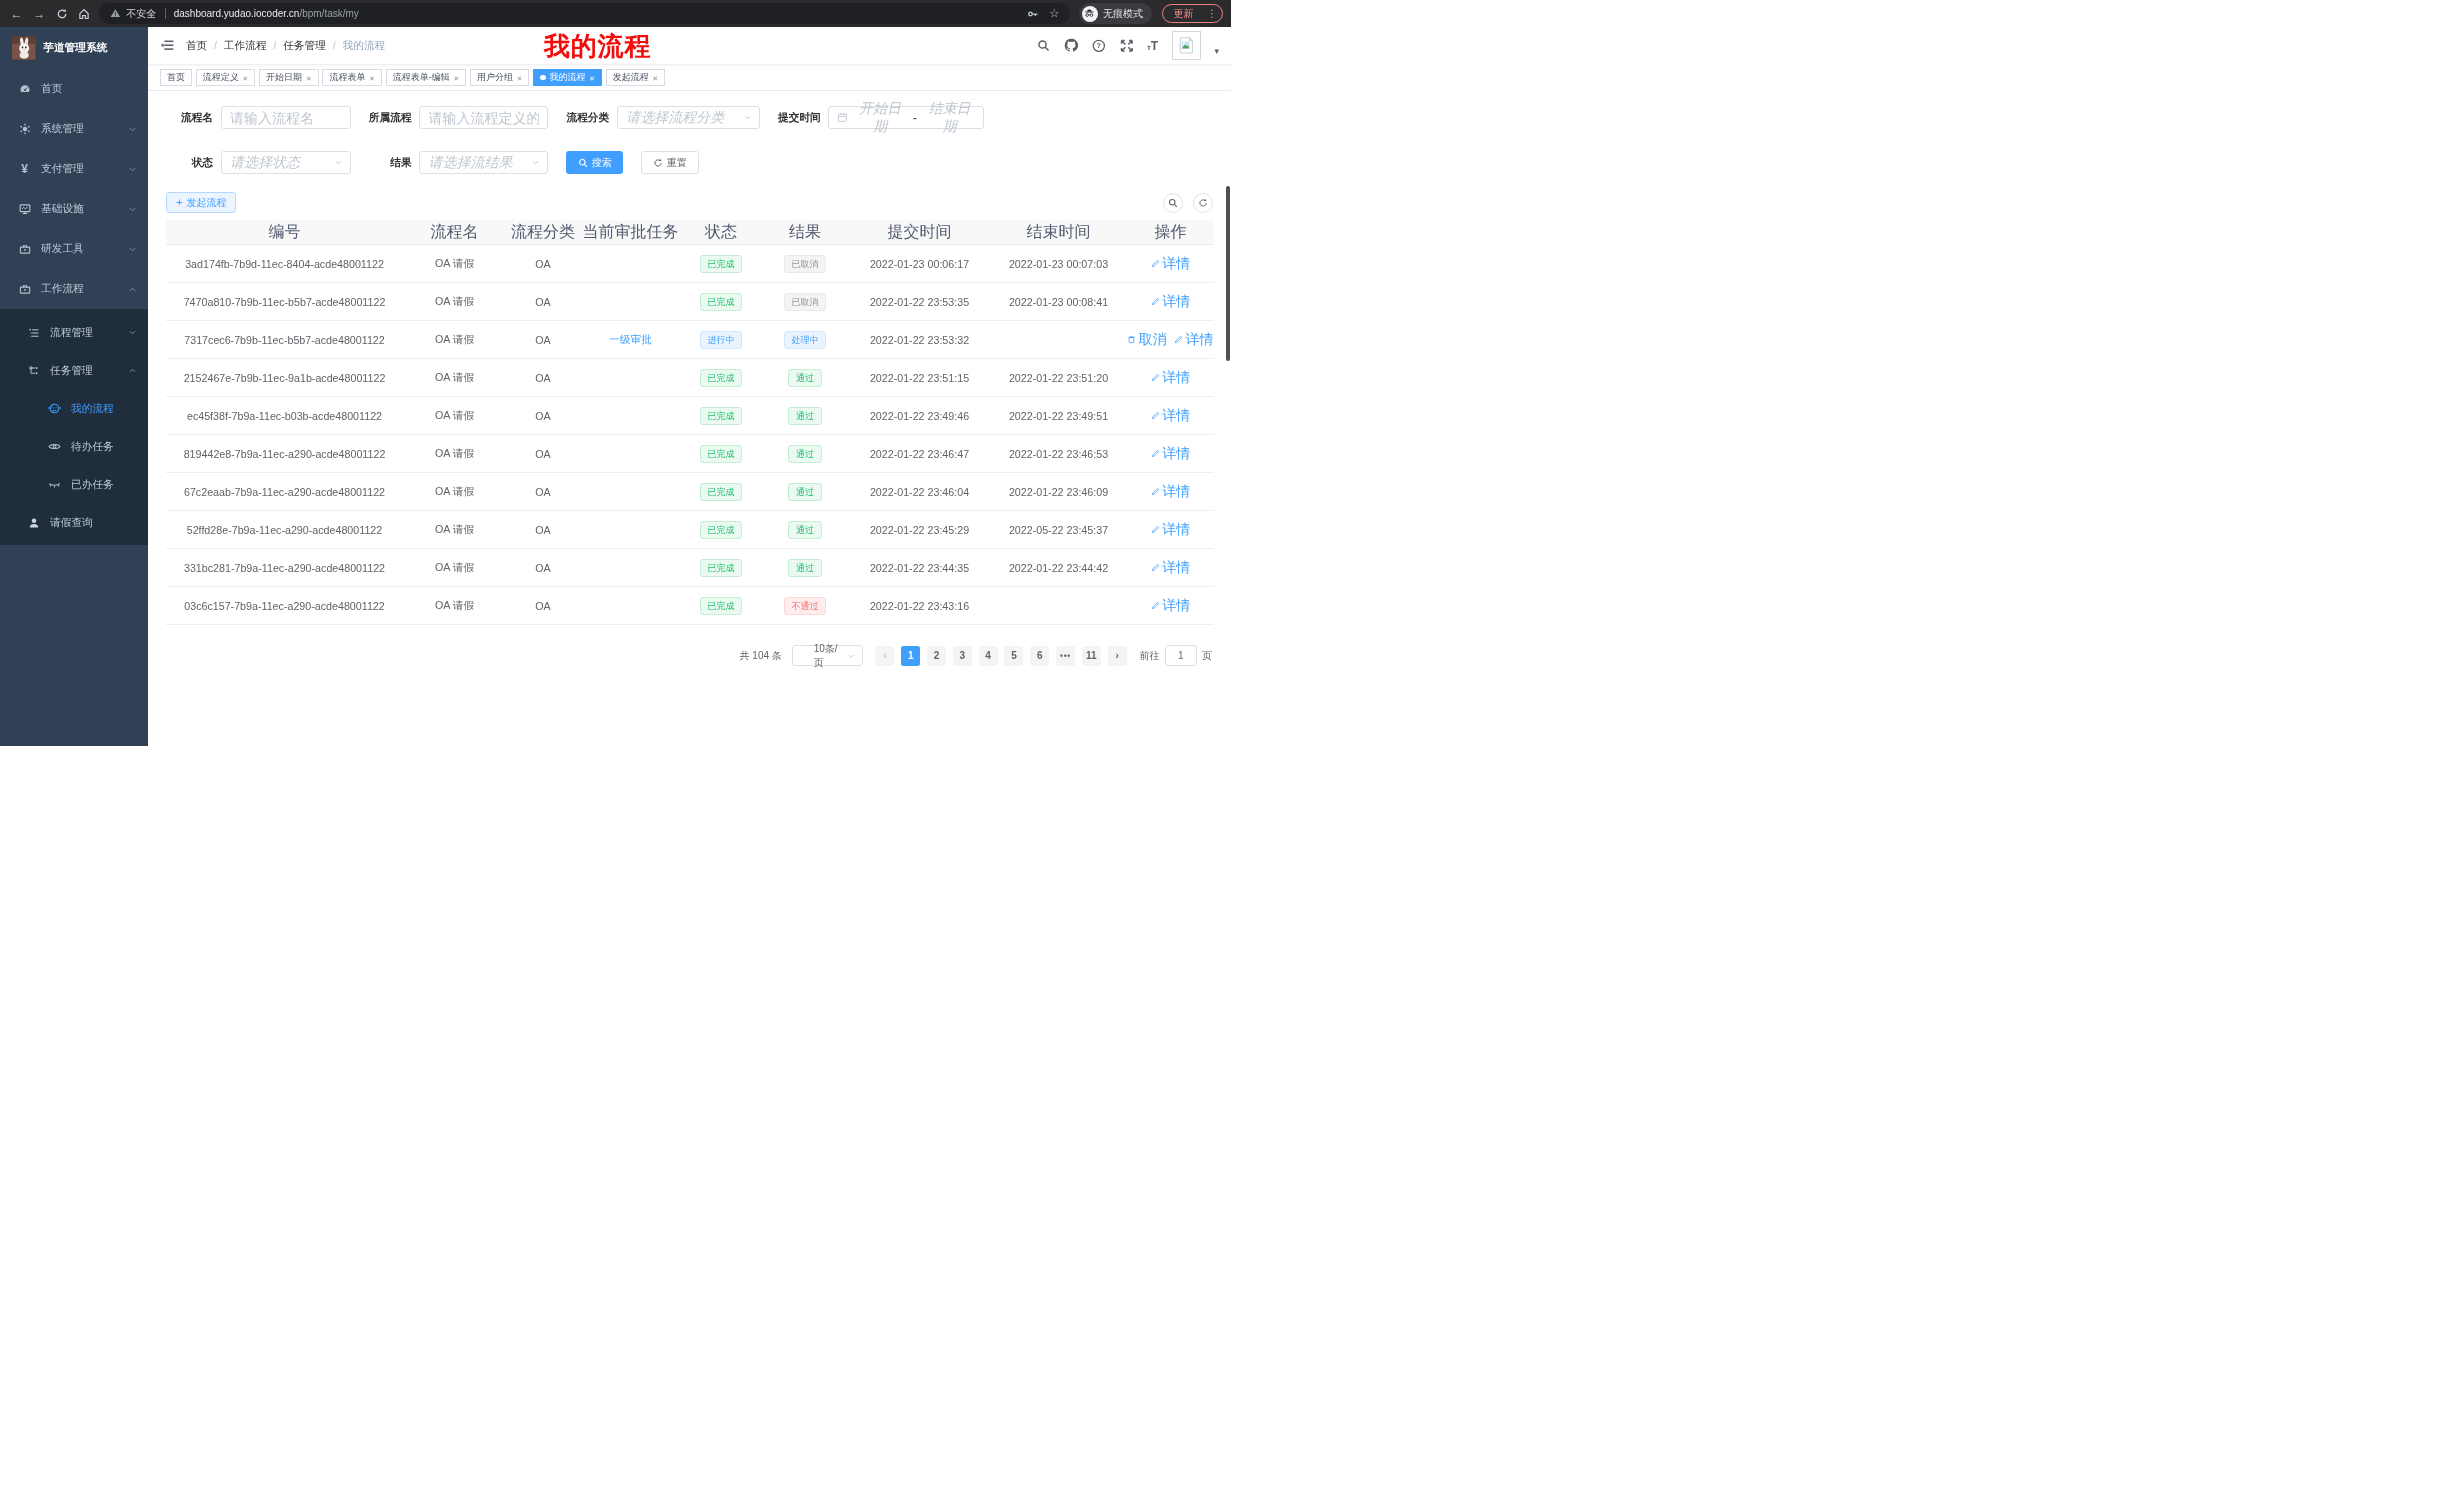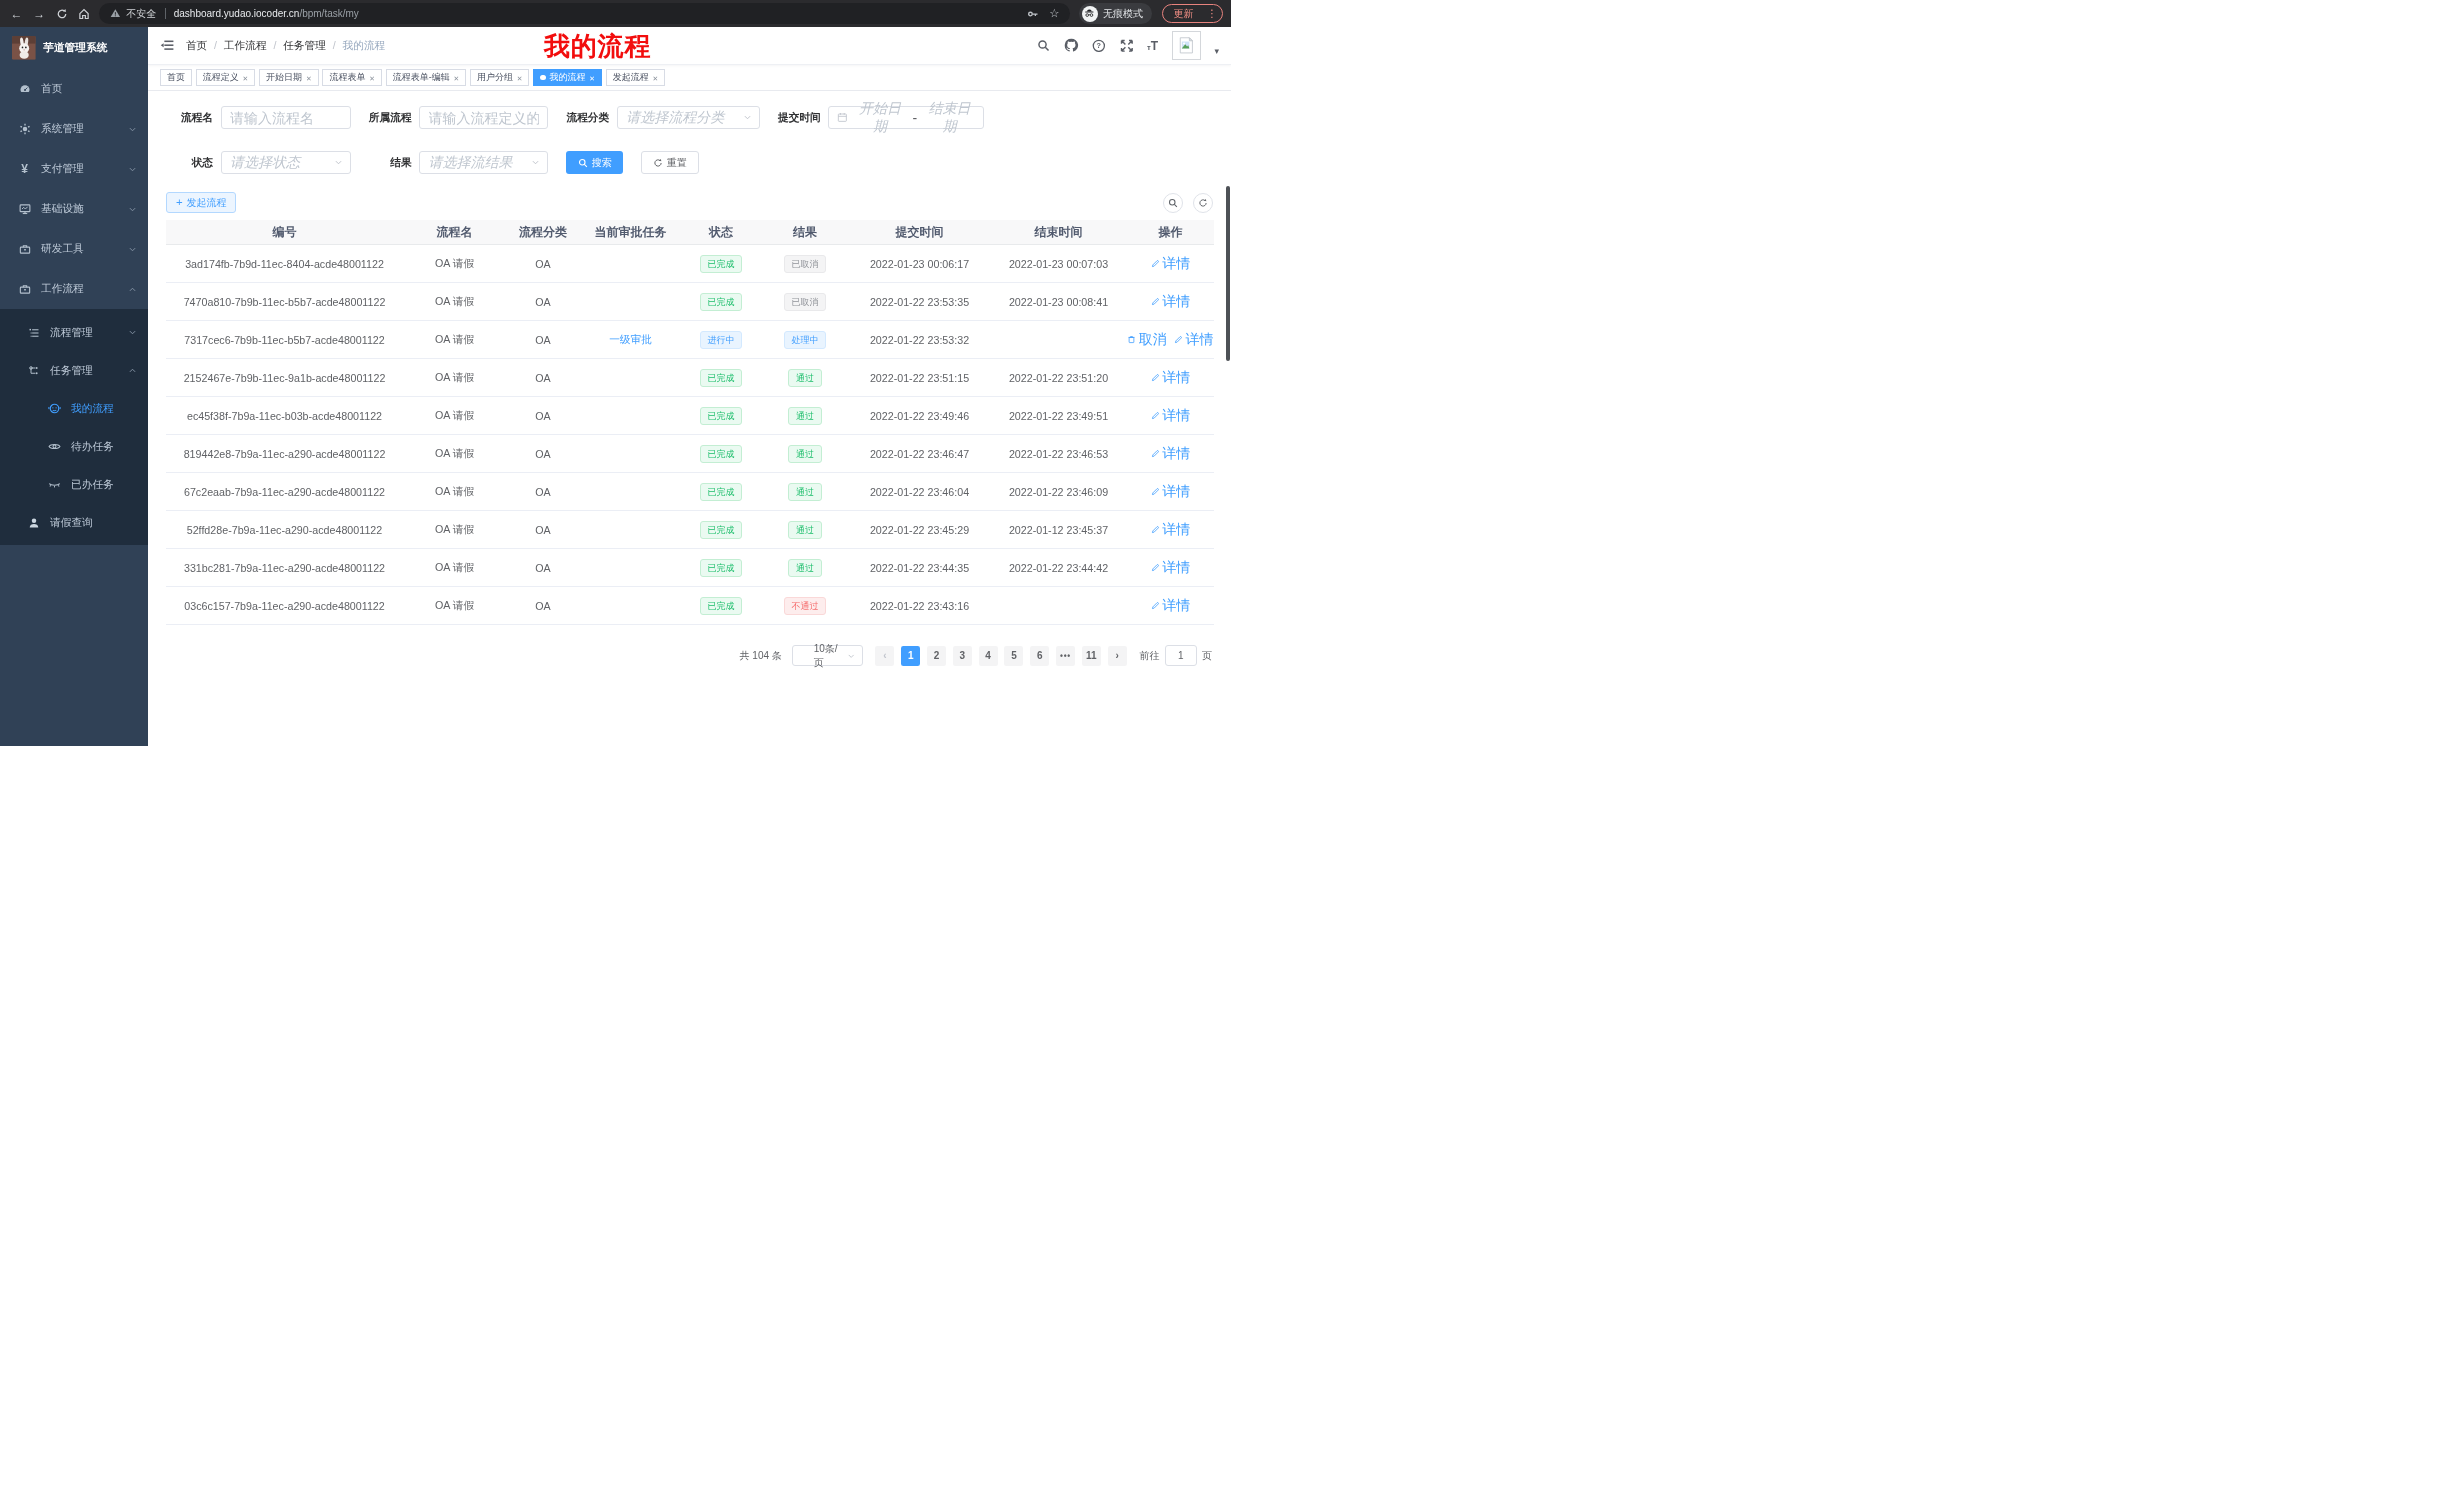--- a/index.html
+++ b/index.html
@@ -105,21 +105,21 @@
   .btn.create { height:21px; background:#ecf5ff; border-color:#b3d8ff; color:#409eff; padding:0 9px; }
   .btn .plus { font-size:11.4px; line-height:1; }
 
   .toolbar { display:flex; align-items:center; margin:18px 0 6.8px; }
   .circles { margin-left:auto; display:flex; gap:10px; }
   .circle { width:20px; height:20px; border-radius:50%; border:0.8px solid #e0e3e9; display:flex;
             align-items:center; justify-content:center; color:#5f6368; cursor:pointer; }
 
   
   table { width:1046px; border-collapse:collapse; table-layout:fixed; }
-  th { background:#f8f8f9; color:#515a6e; font-weight:700; font-size:12px; height:25px;
+  th { background:#f8f8f9; color:#515a6e; font-weight:400; font-size:16px; height:25px;
        border-bottom:0.8px solid #e8eaec; }
   td { height:37px; border-bottom:0.8px solid #ebeef5; color:#606266; font-size:10.7px; text-align:center;
        overflow:hidden; white-space:nowrap; }
   .link { color:#409eff; cursor:pointer; text-decoration:none; display:inline-flex; align-items:center;
           gap:2.3px; font-size:14px; }
   .ops { display:flex; align-items:center; justify-content:center; gap:7.6px; height:37px; }
   .etag { display:inline-block; height:18px; line-height:16.7px; padding:0 6.8px; border:0.8px solid;
           border-radius:3px; font-size:9px; }
   .etag.success { color:#1cbe6b; background:#eafaf1; border-color:#c3eed3; }
   .etag.info    { color:#909399; background:#f4f4f5; border-color:#e9e9eb; }
@@ -759,21 +759,21 @@
               </td>
           </tr>
           <tr>
             <td>52ffd28e-7b9a-11ec-a290-acde48001122</td>
             <td>OA 请假</td>
             <td>OA</td>
             <td></td>
             <td><span class="etag success">已完成</span></td>
             <td><span class="etag success">通过</span></td>
             <td>2022-01-22 23:45:29</td>
-            <td>2022-01-12 23:45:37</td>
+            <td>2022-05-22 23:45:37</td>
             <td>
                 <span class="ops">
                   <a class="link">
                     <svg width="9" height="9" viewBox="0 0 16 16" fill="none" stroke="currentColor" stroke-width="1.4">
                       <path d="M2.5 13.5l.8-3L10.6 3.2a1.5 1.5 0 0 1 2.1 0l.1.1a1.5 1.5 0 0 1 0 2.1L5.5 12.7z"></path>
                     </svg>
                     <span>详情</span>
                   </a>
                 </span>
               </td>

